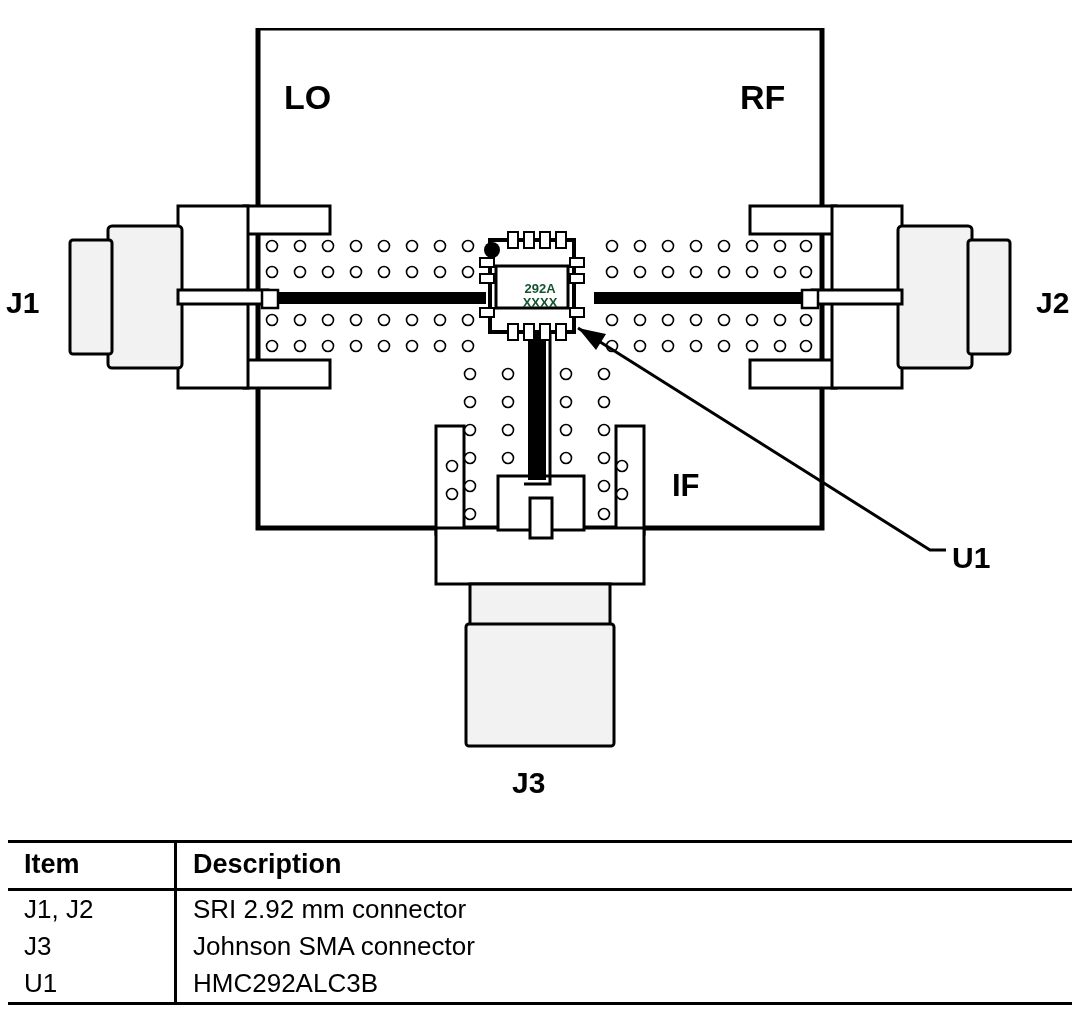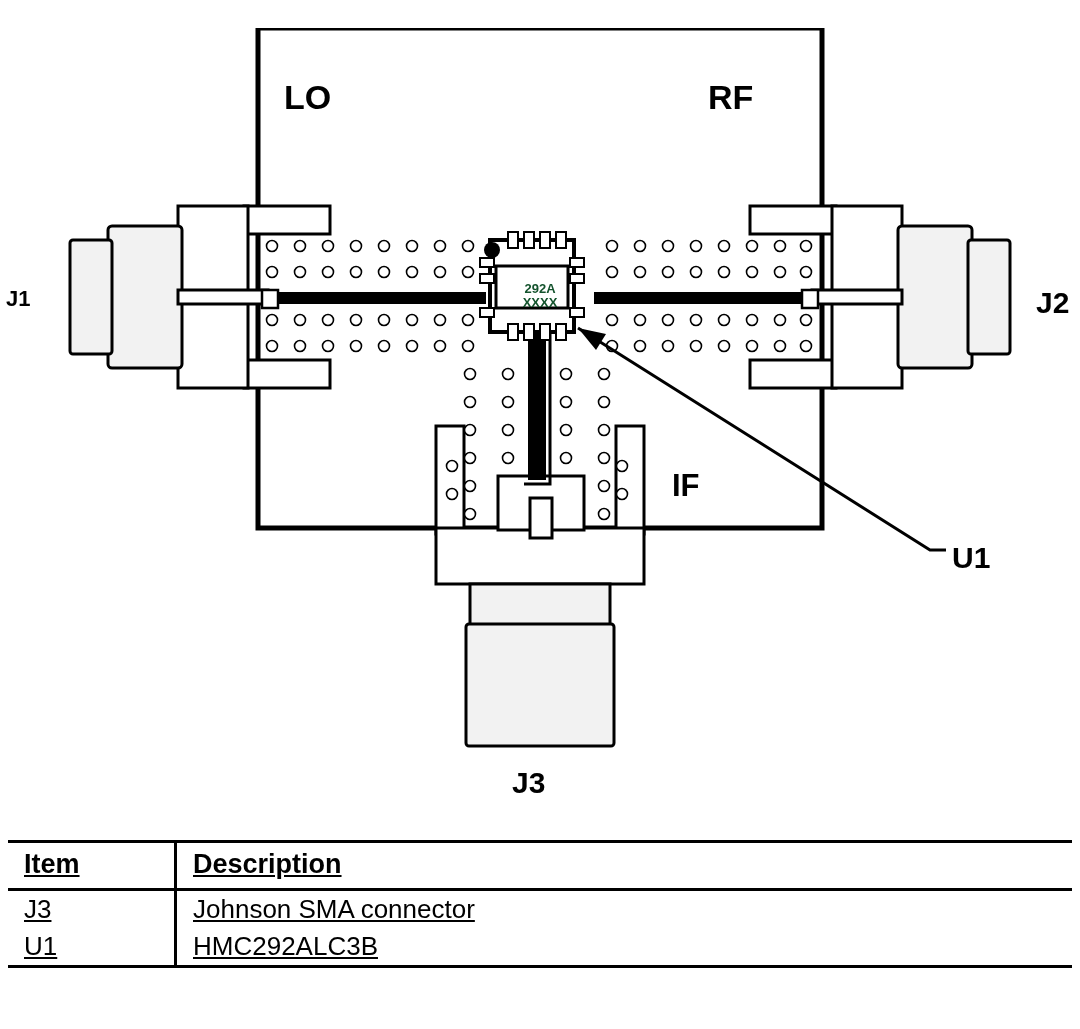--- a/index.html
+++ b/index.html
@@ -33,23 +33,23 @@
     display: block;
   }
   .lbl {
     position: absolute;
     font-weight: bold;
     font-family: "Liberation Sans", sans-serif;
     color: #000;
     white-space: nowrap;
   }
   .lbl-lo   { left: 284px; top: 50px;  font-size: 34px; }
-  .lbl-rf   { left: 708px; top: 50px;  font-size: 34px; }
+  .lbl-rf   { left: 740px; top: 50px;  font-size: 34px; }
   .lbl-part { left: 440px; top: 118px; font-size: 30px; letter-spacing: 0.5px; }
-  .lbl-j1   { left: 6px;   top: 258px; font-size: 22px; }
+  .lbl-j1   { left: 6px;   top: 258px; font-size: 30px; }
   .lbl-j2   { left: 1036px;top: 258px; font-size: 30px; }
   .lbl-if   { left: 672px; top: 440px; font-size: 31px; }
   .lbl-u1   { left: 952px; top: 513px; font-size: 30px; }
   .lbl-j3   { left: 512px; top: 738px; font-size: 30px; }
 
   
   .chip-txt {
     position: absolute;
     font-family: "Liberation Sans", sans-serif;
     font-weight: bold;
@@ -69,21 +69,20 @@
     width: 1064px;
     border-collapse: collapse;
     font-family: "Liberation Sans", sans-serif;
     font-size: 26px;
   }
   #legend-table th,
   #legend-table td {
     text-align: left;
     padding: 4px 0 4px 16px;
     border: 0;
-    text-decoration: underline;
   }
   #legend-table thead th {
     font-weight: bold;
     font-size: 27px;
     padding-top: 6px;
     padding-bottom: 8px;
   }
   #legend-table thead tr {
     border-top: 3px solid #000;
     border-bottom: 3px solid #000;
@@ -317,20 +316,24 @@
 
   <table id="legend-table">
     <thead>
       <tr>
         <th class="col-item">Item</th>
         <th>Description</th>
       </tr>
     </thead>
     <tbody>
       <tr>
+        <td class="col-item">J1, J2</td>
+        <td>SRI 2.92 mm connector</td>
+      </tr>
+      <tr>
         <td class="col-item">J3</td>
         <td>Johnson SMA connector</td>
       </tr>
       <tr>
         <td class="col-item">U1</td>
         <td>HMC292ALC3B</td>
       </tr>
     </tbody>
   </table>
 

